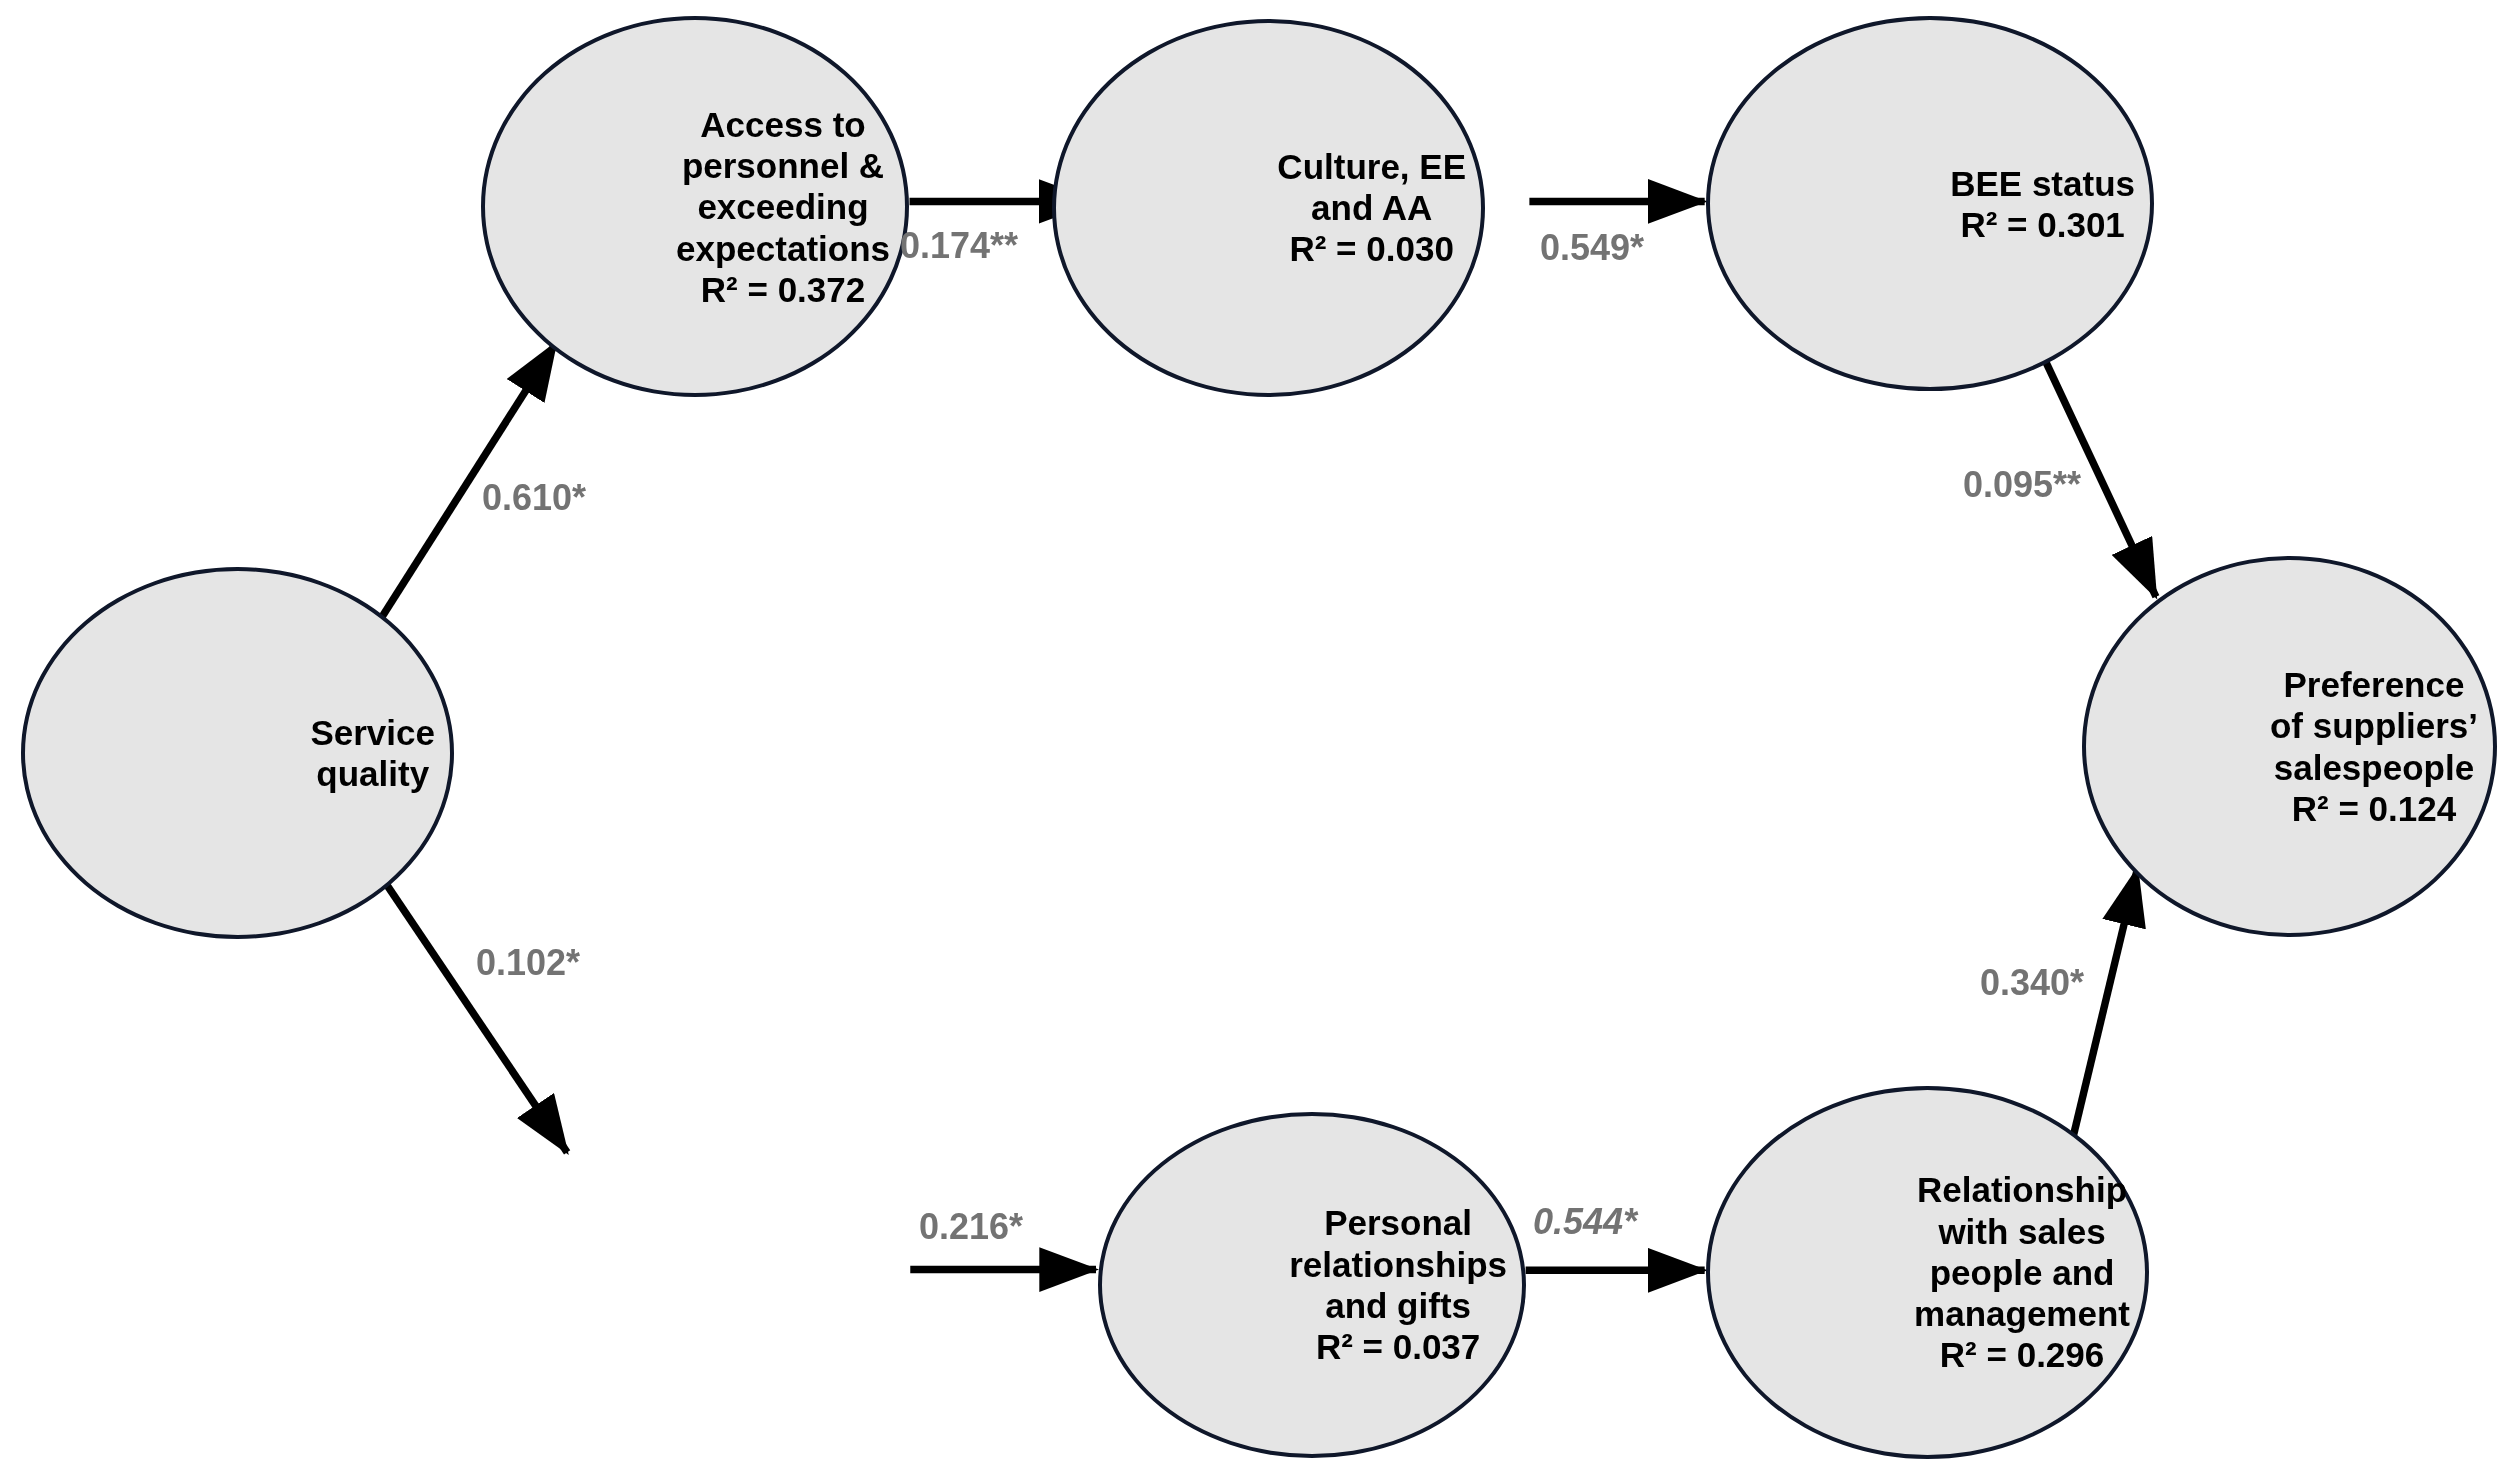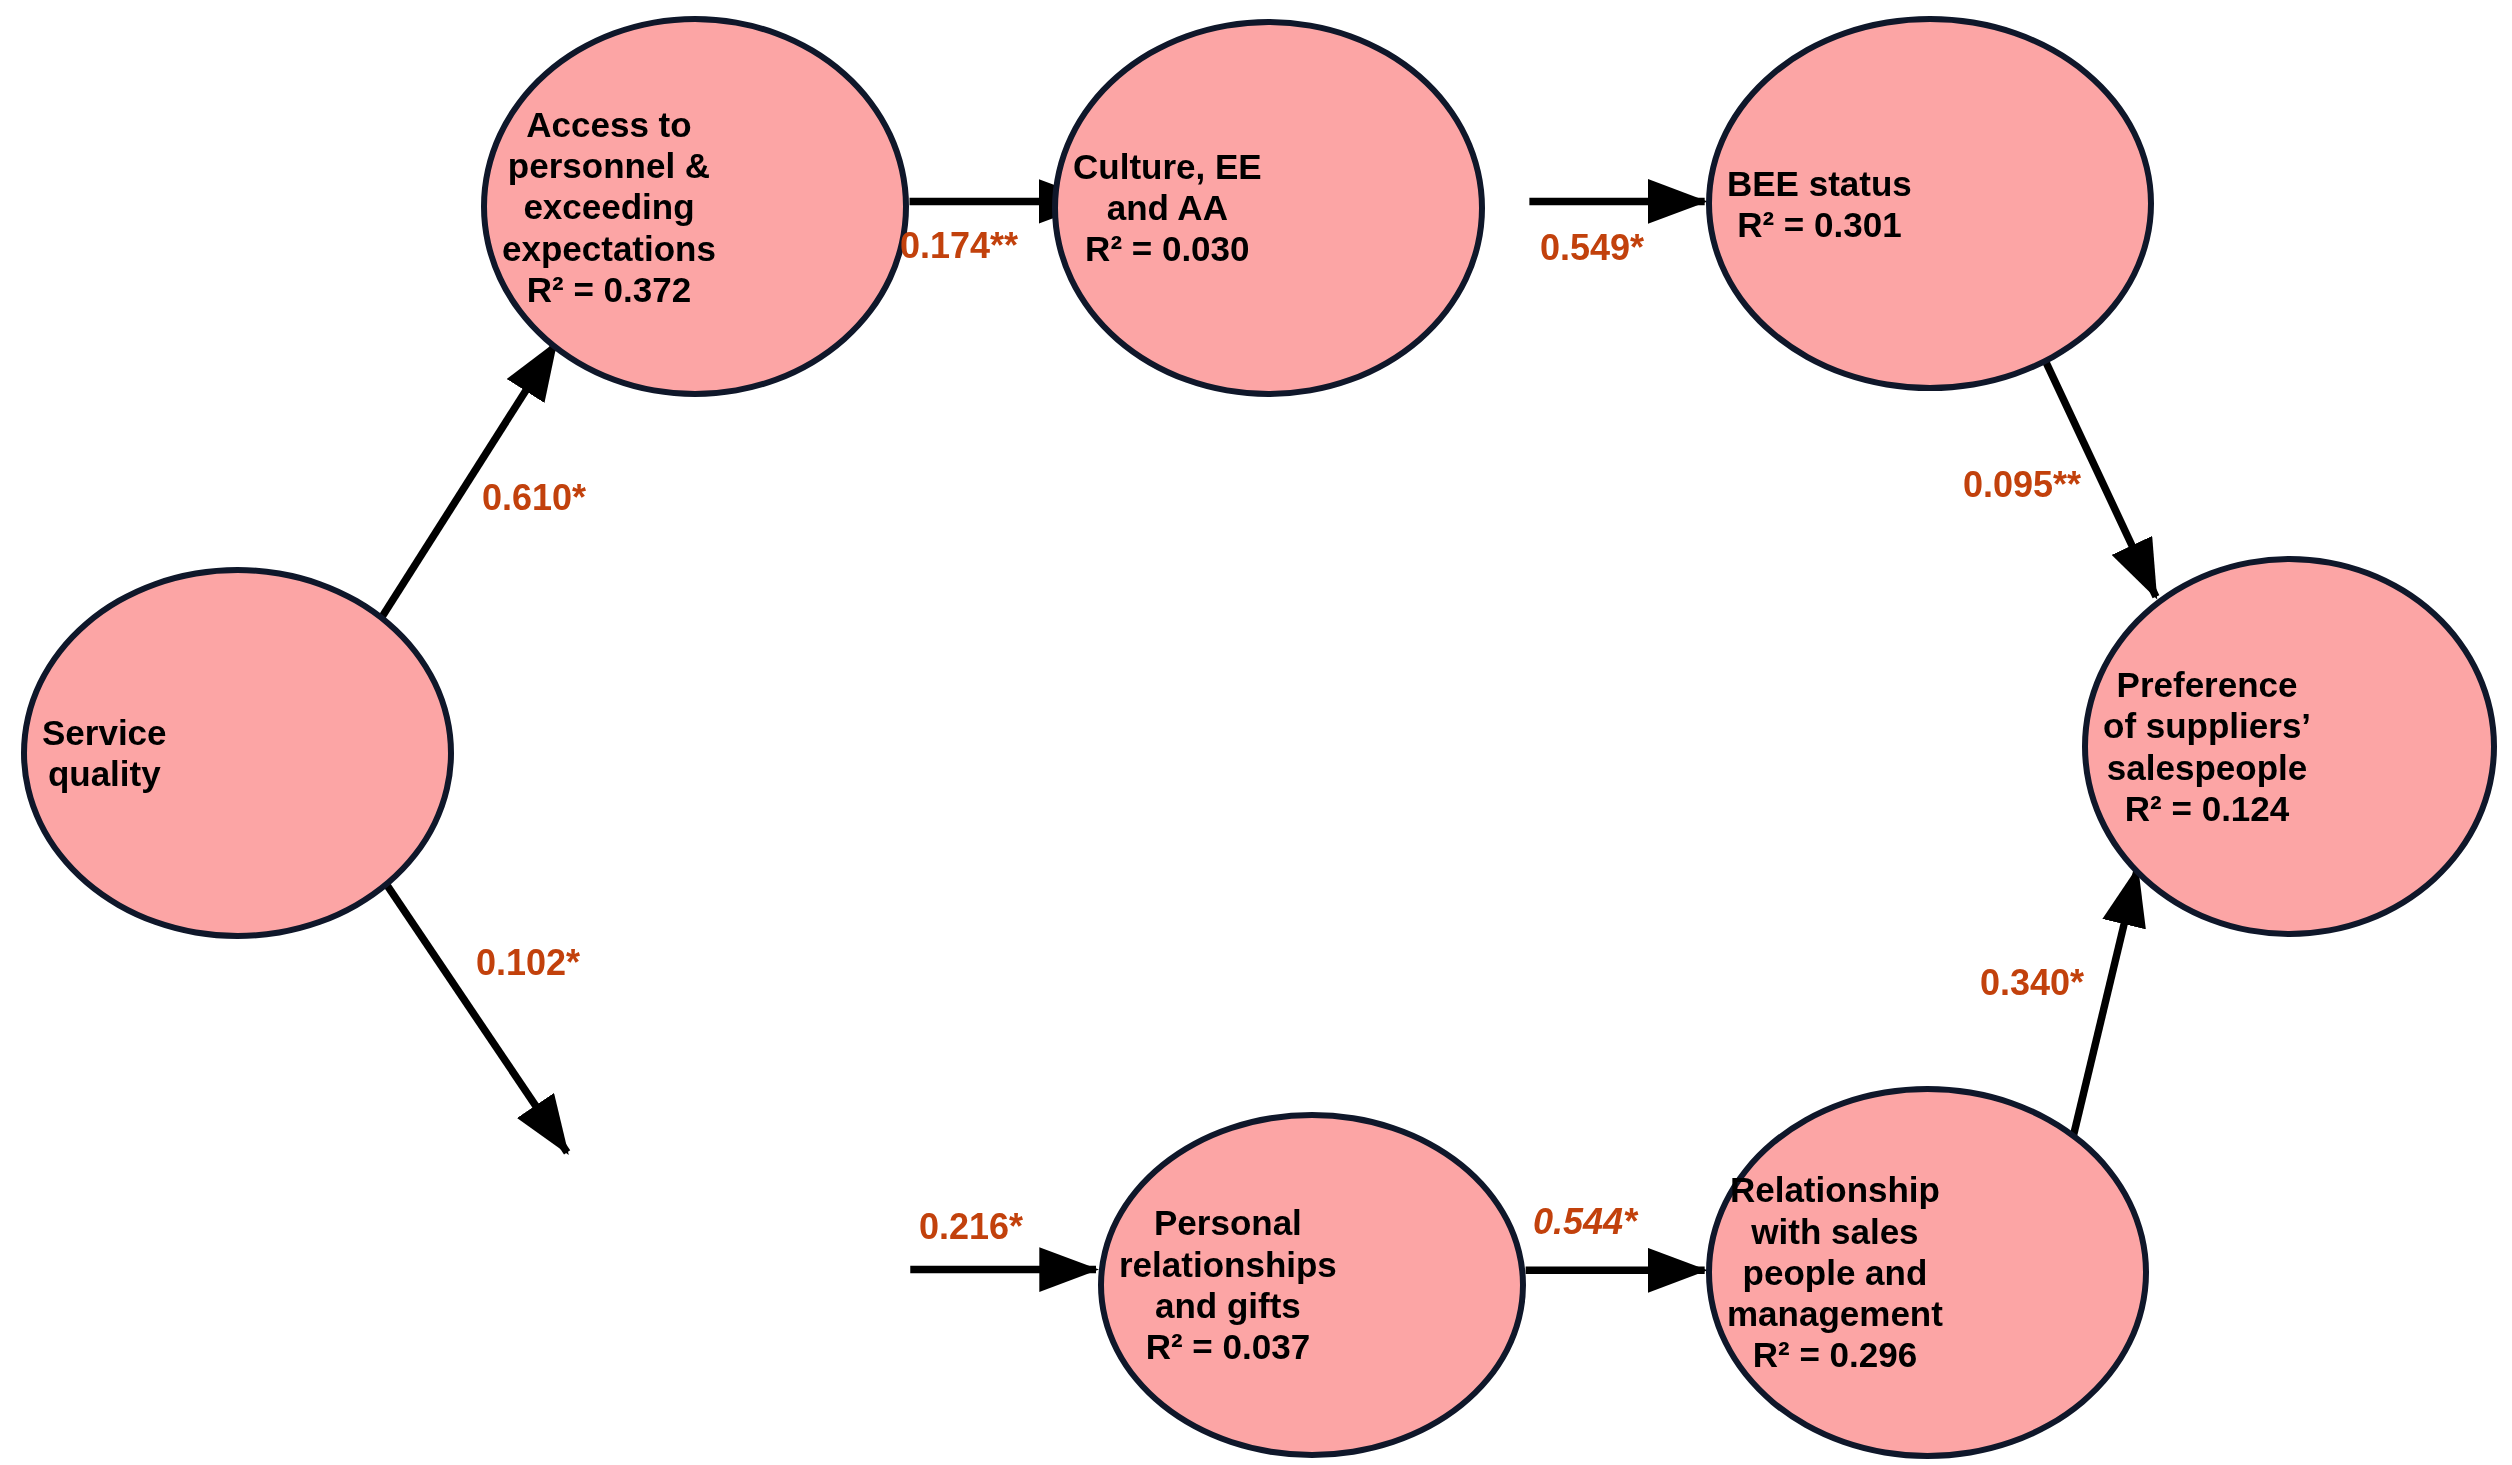--- a/index.html
+++ b/index.html
@@ -24,42 +24,42 @@
     width: 2512px;
     height: 1465px;
   }
   .edges line {
     stroke: #000000;
     stroke-width: 10;
   }
   .node {
     position: absolute;
     box-sizing: border-box;
-    border: 6px solid #0f172a;
+    border: 4px solid #0f172a;
     border-radius: 50%;
-    background: #fca5a5;
+    background: #e5e5e5;
     display: flex;
     align-items: center;
-    justify-content: flex-start;
+    justify-content: flex-end;
     text-align: center;
   }
   .node-text {
     white-space: pre-line;
     font-weight: bold;
     font-size: 35px;
     line-height: 1.18;
     color: #000000;
     padding: 0 15px;
   }
   .edge-label {
     position: absolute;
     transform: translate(-50%, -50%);
     font-weight: bold;
     font-size: 36px;
-    color: #c2410c;
+    color: #737373;
     white-space: nowrap;
   }
 </style>
 </head>
 <body>
 
 <div class="canvas">
 
   <svg class="edges" viewBox="0 0 3367 1964" aria-hidden="true">
     <defs>

